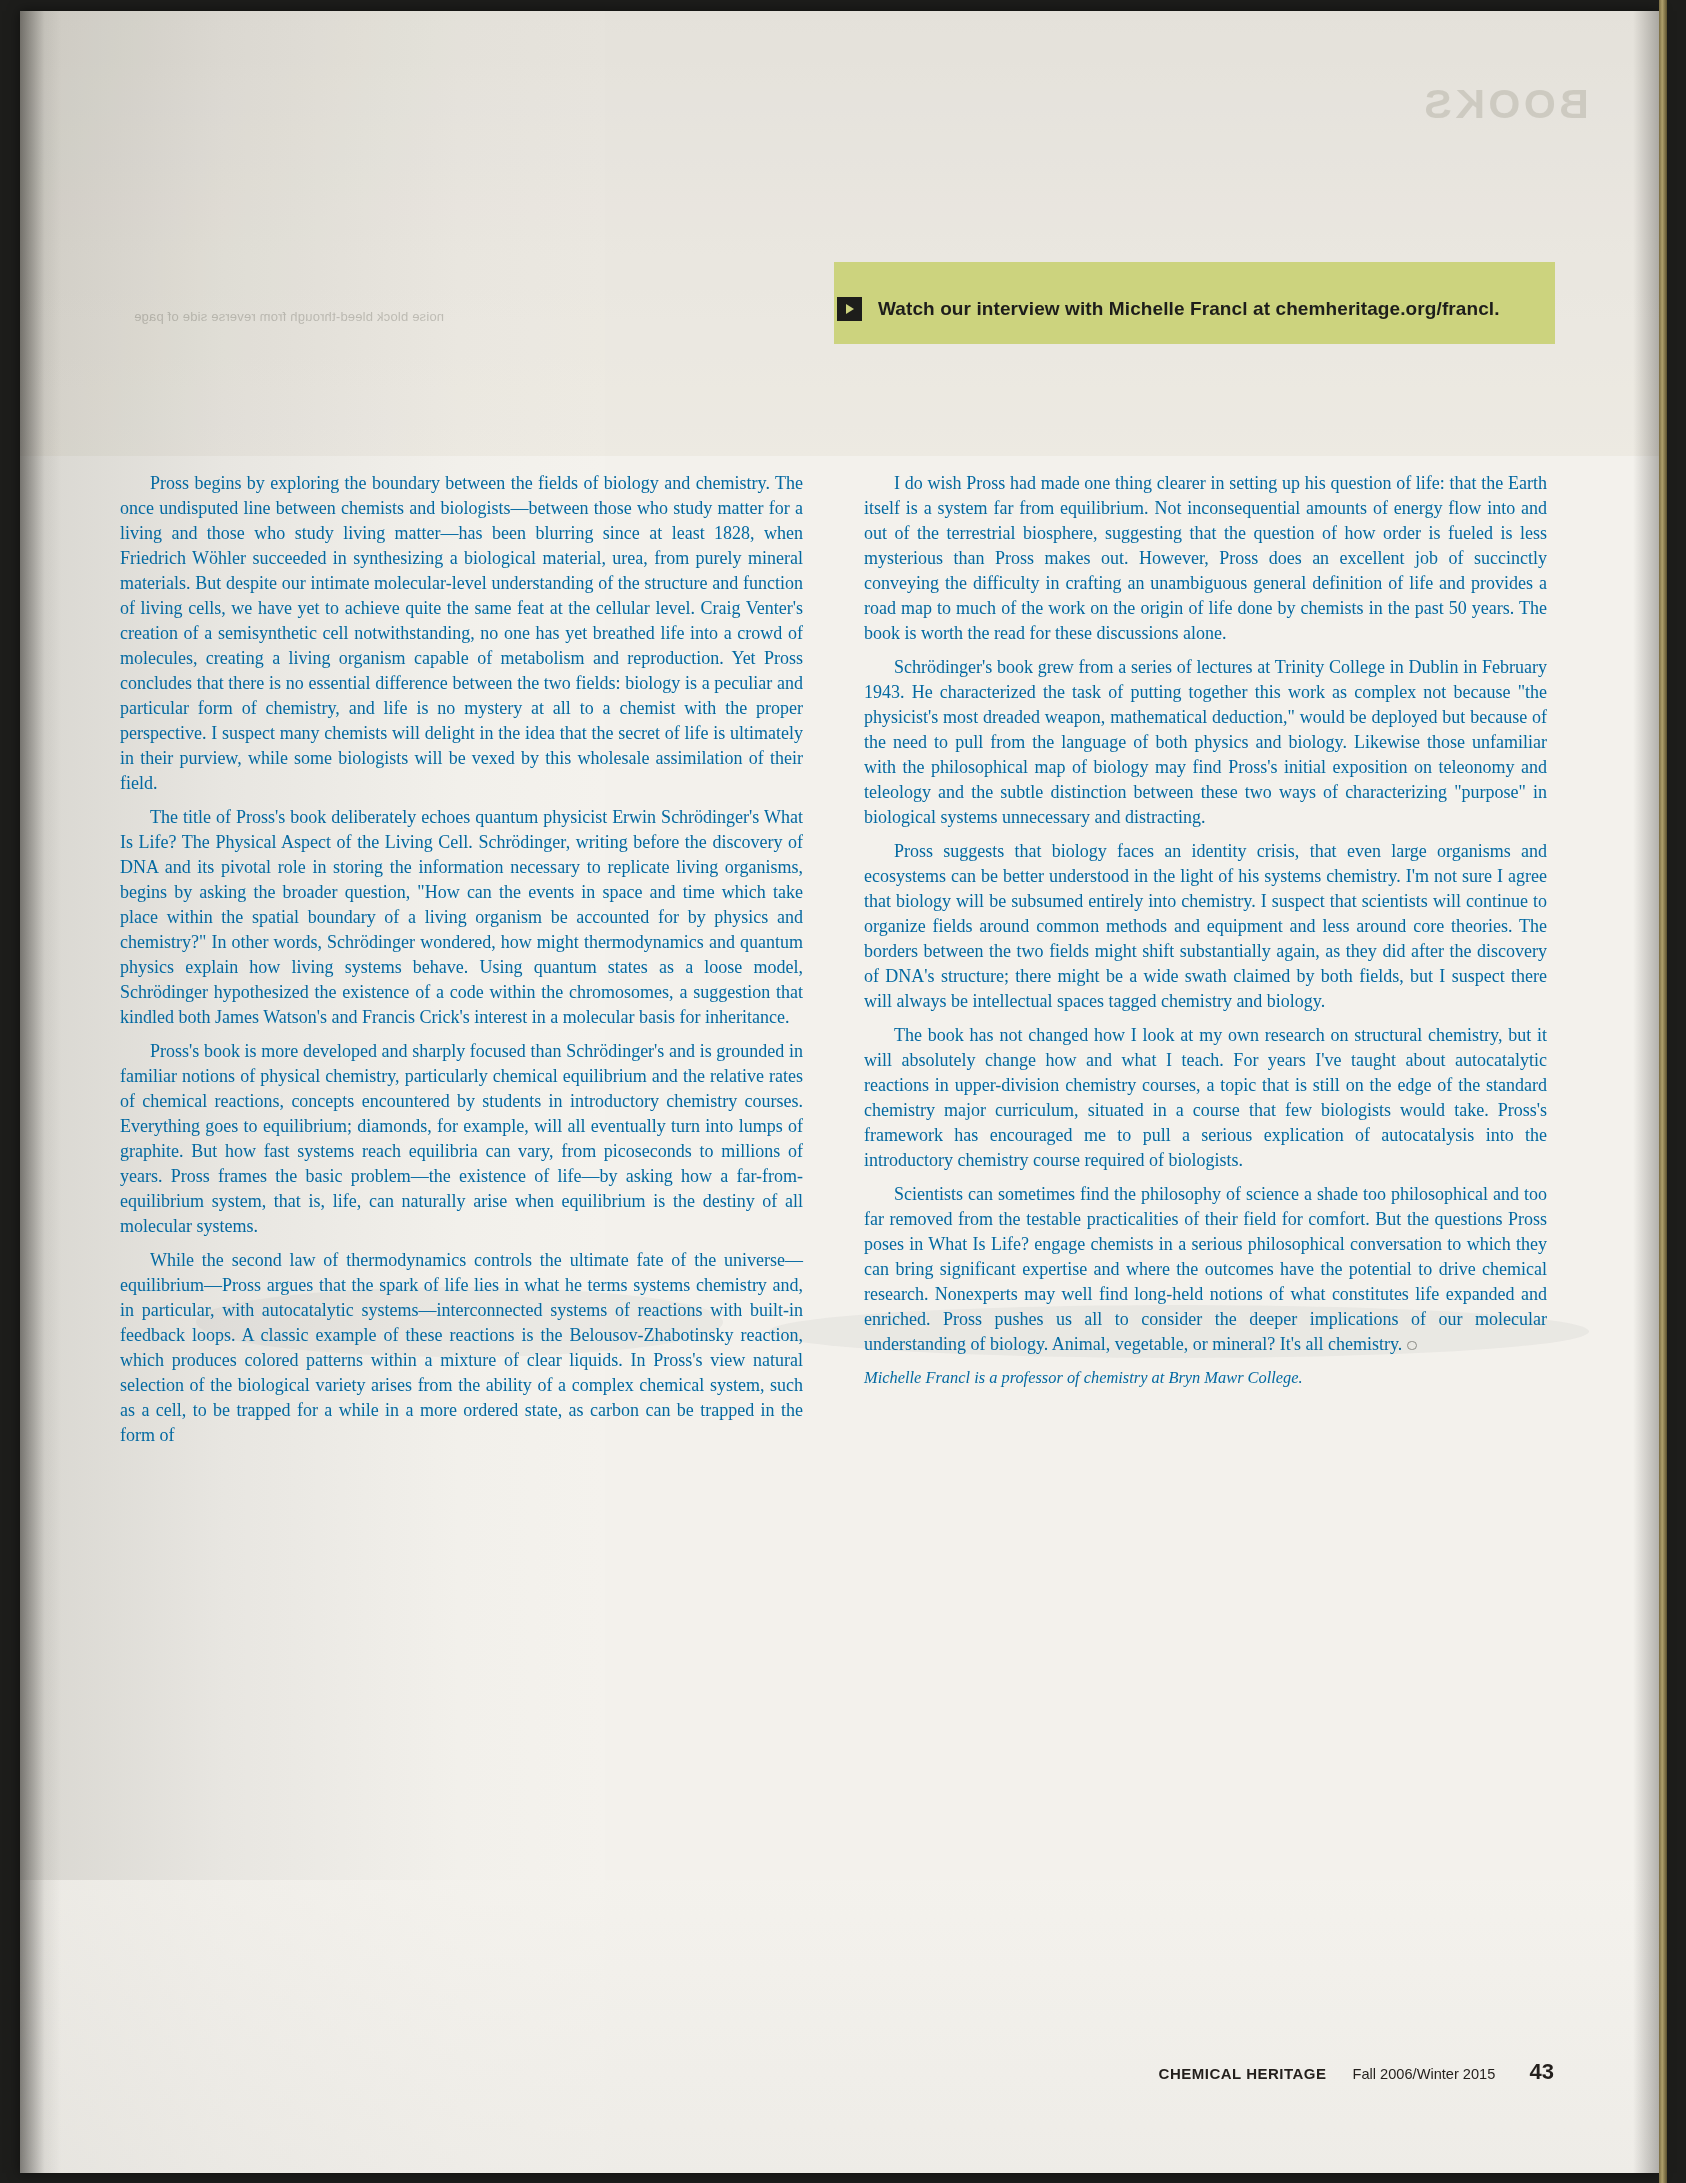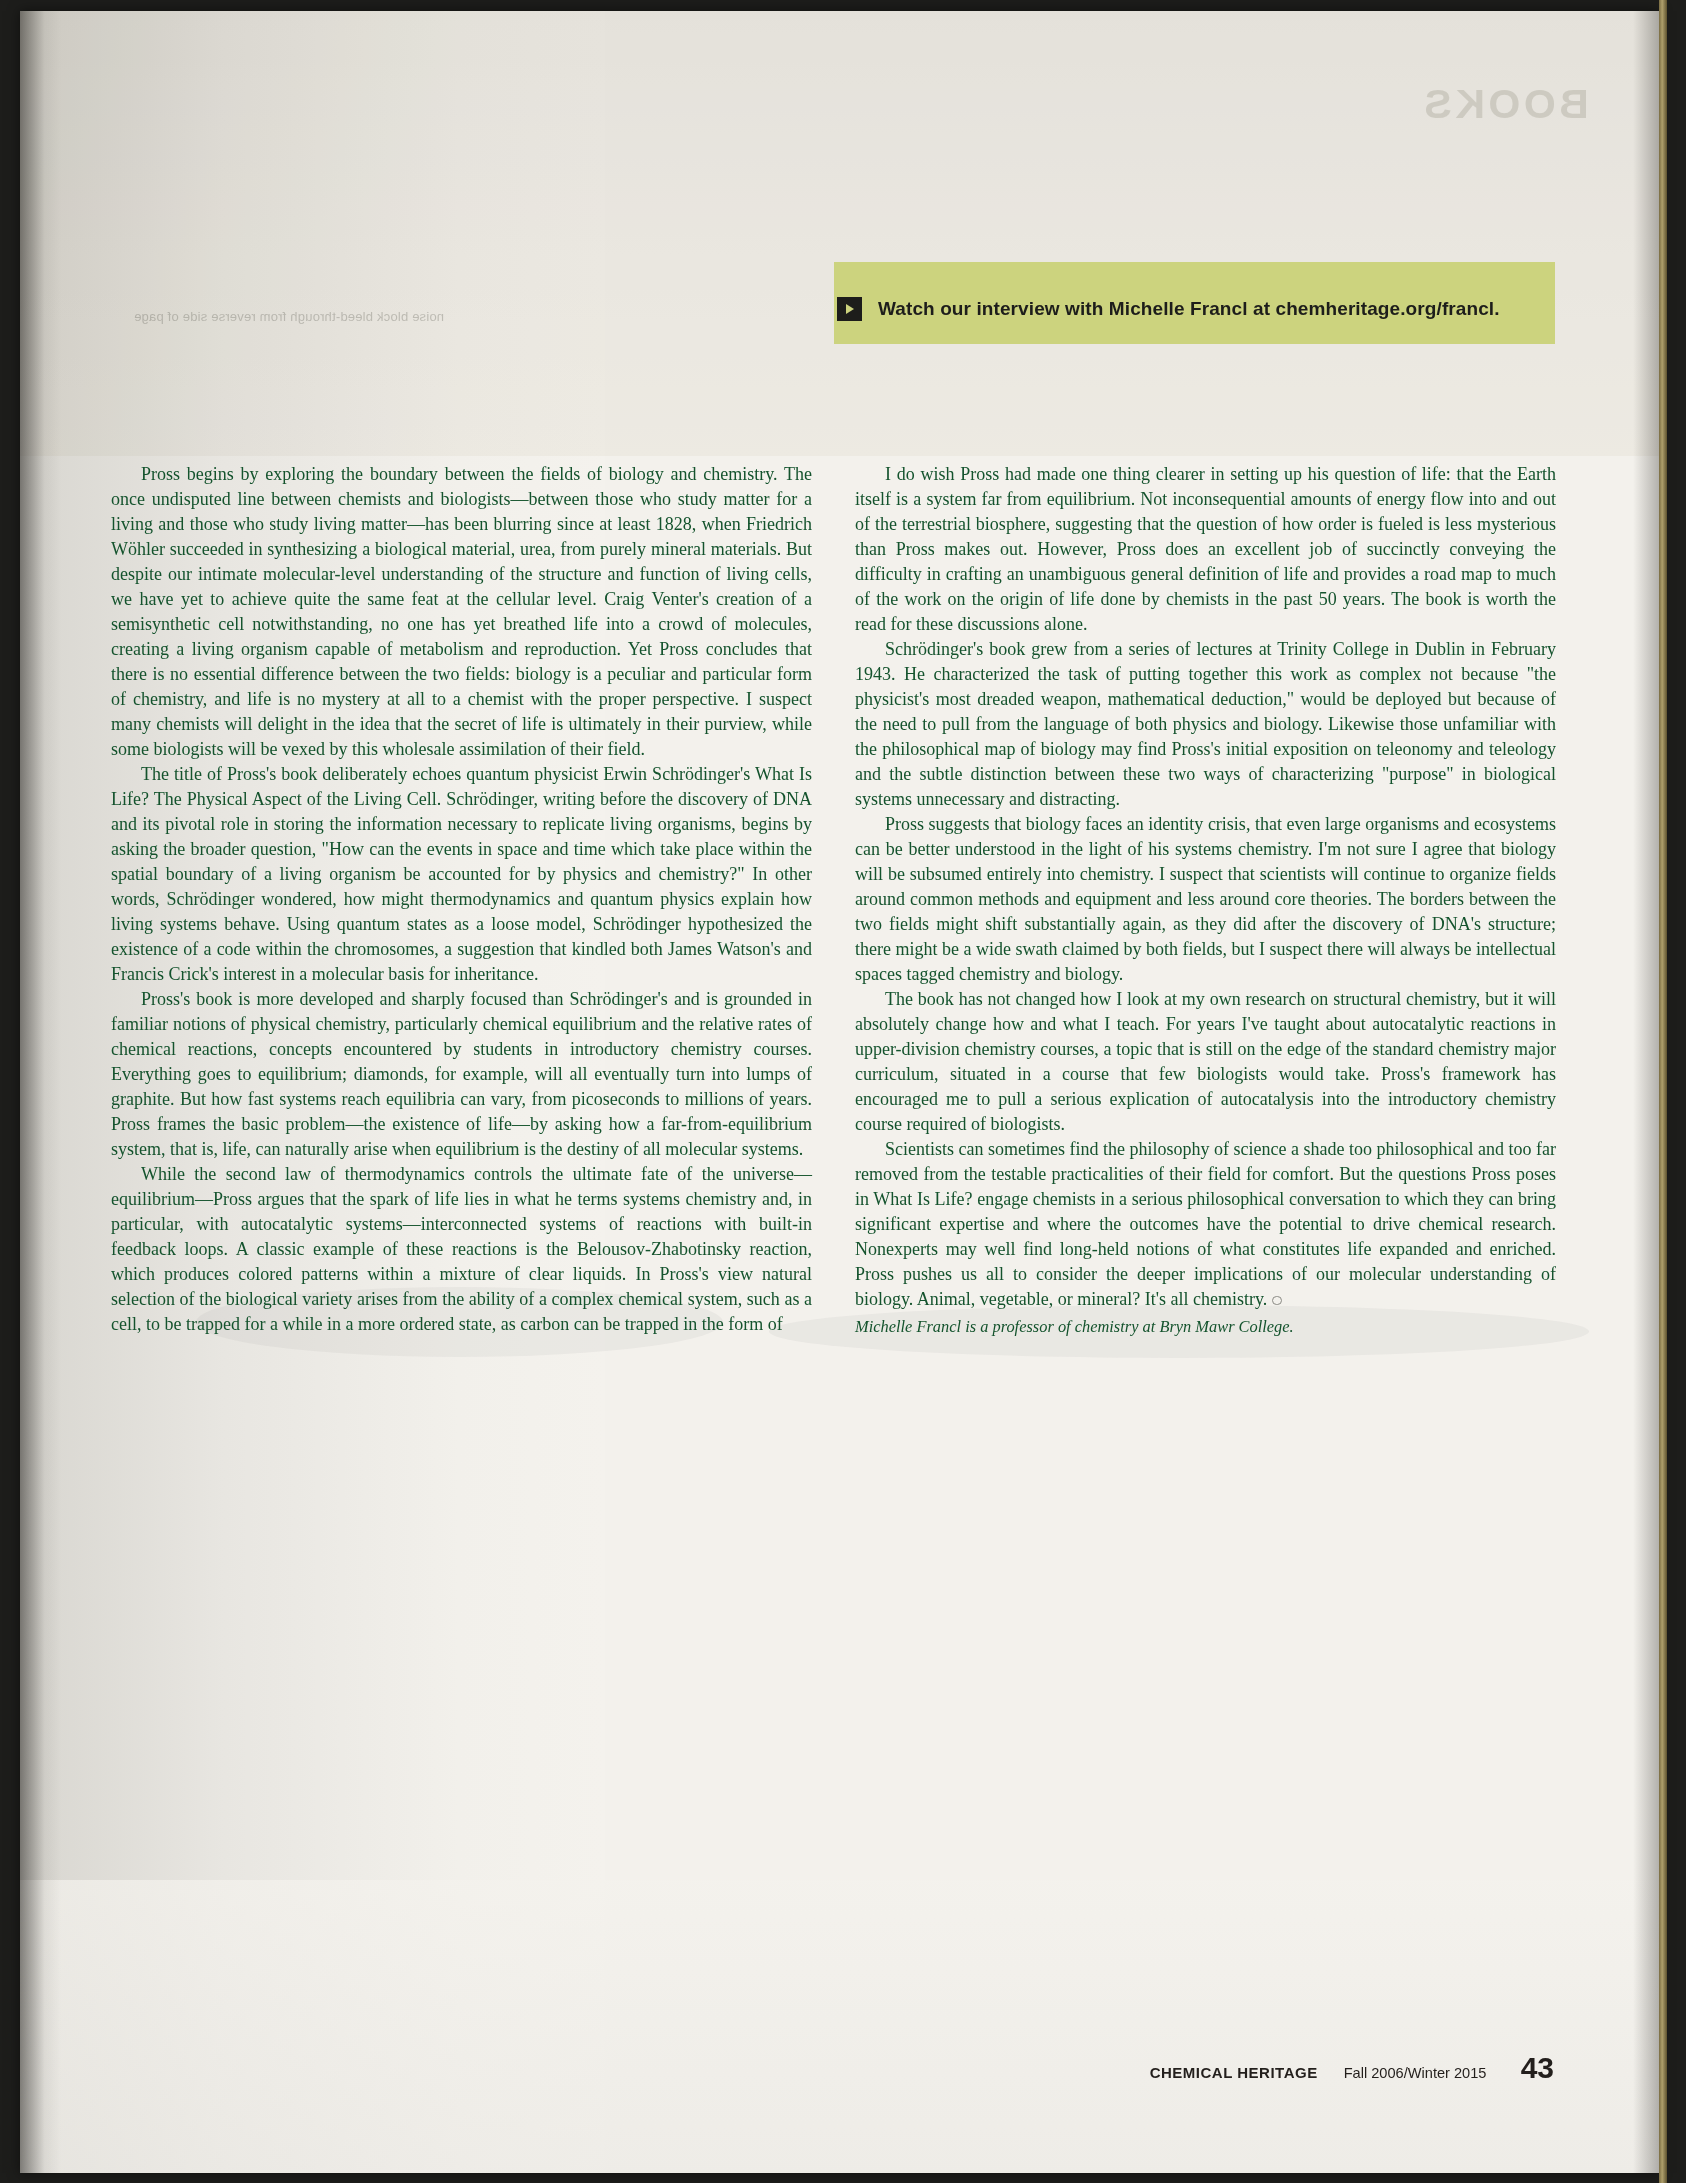--- a/index.html
+++ b/index.html
@@ -156,25 +156,25 @@
     left: 91px;
     top: 451px;
     width: 1446px;
     display: flex;
     gap: 43px;
   }
   .col {
     width: 701px;
   }
   .col p {
-    margin: 0;
+    margin: 9px;
     font-size: 18px;
     line-height: 25px;
     text-align: justify;
-    color: #14532d;
+    color: #0369a1;
     text-indent: 30px;
     hyphens: auto;
     -webkit-hyphens: auto;
   }
   .col p.first { text-indent: 30px; }
   .byline {
     margin-top: 3.5px !important;
     font-style: italic;
     font-size: 16.4px !important;
     line-height: 23.4px !important;
@@ -205,21 +205,21 @@
   .footer .pub {
     font-weight: bold;
     font-size: 15px;
     letter-spacing: 0.5px;
   }
   .footer .issue {
     font-size: 14.6px;
   }
   .footer .pageno {
     font-weight: bold;
-    font-size: 30px;
+    font-size: 22px;
     margin-left: 8.2px;
   }
 
   
   .blotch {
     position: absolute;
     background: rgba(120,118,110,0.07);
     border-radius: 50%;
     pointer-events: none;
   }

